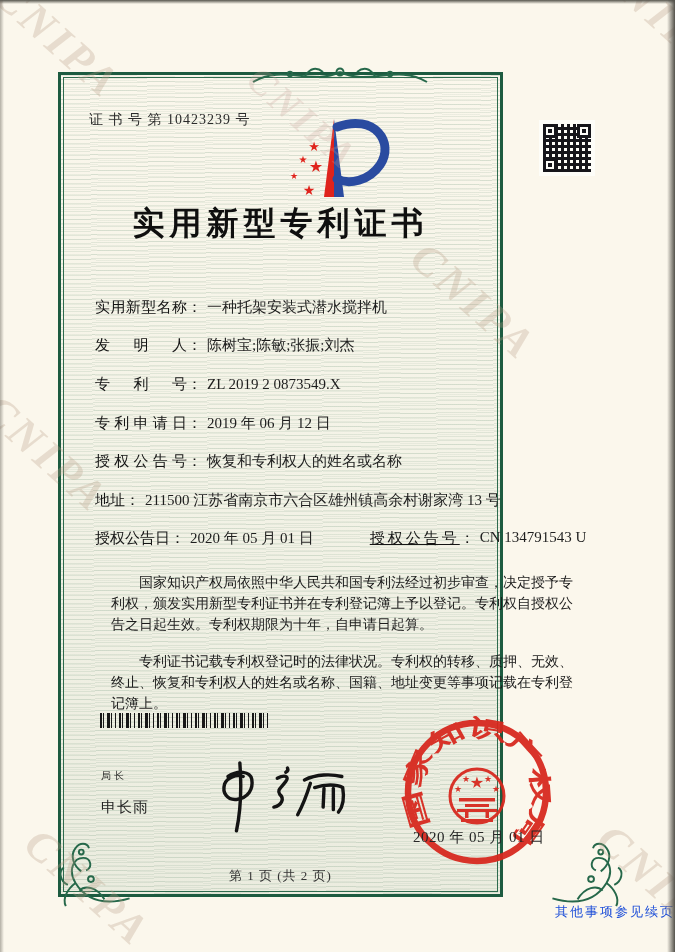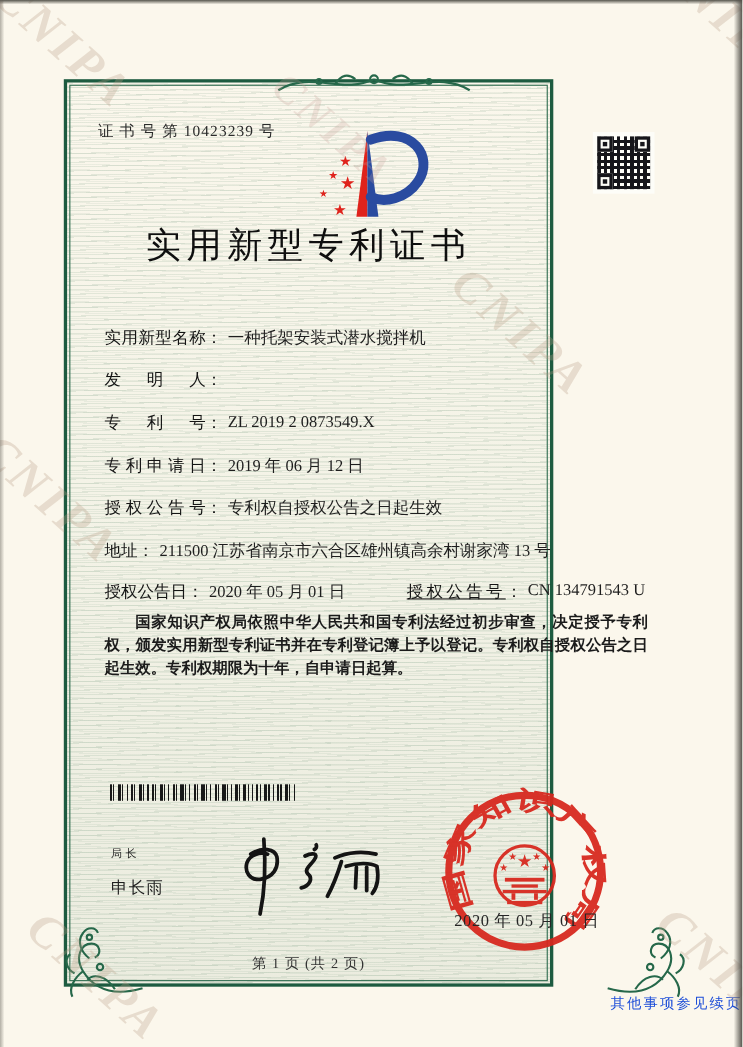--- a/index.html
+++ b/index.html
@@ -29,34 +29,34 @@
 
   .logo{left:222px;top:32px;width:120px;height:92px;}
   .qr{left:478px;top:45px;width:56px;height:56px;background:#fdfdf8;}
   .qr-pattern{position:absolute;inset:4px;
     background:repeating-linear-gradient(90deg,#16161b 0 3px,transparent 3px 6px),
                repeating-linear-gradient(0deg,#16161b 0 3px,transparent 3px 6px);}
   .finder{position:absolute;width:14px;height:14px;border:3px solid #16161b;background:#fdfdf8;}
   .finder::after{content:"";position:absolute;inset:2px;background:#16161b;}
   .finder.tl{left:4px;top:4px}.finder.tr{right:4px;top:4px}.finder.bl{left:4px;bottom:4px}
 
-  .title{left:0;right:0;top:127px;text-align:center;font-size:32px;font-weight:normal;
+  .title{left:0;right:0;top:127px;text-align:center;font-size:32px;font-weight:bold;
          letter-spacing:5px;color:#0f0f0f;}
 
   .rows{left:34px;top:213px;right:22px;}
   .row{height:38.6px;display:flex;align-items:center;font-size:15px;color:#1e1e1e;white-space:nowrap;}
   .lbl{display:inline-block;width:92px;text-align:justify;text-align-last:justify;color:#141414;}
   .colon{color:#141414;}
   .val{margin-left:5px;}
   .grant{display:flex;margin-left:56px;}
   .lbl2{letter-spacing:3px;color:#141414;text-decoration:underline;}
 
   .paras{left:34px;top:481px;width:494px;font-size:14px;line-height:21px;
          text-align:justify;color:#1b1b1b;}
-  .paras p{margin:0;text-indent:2em;font-weight:bold;}
+  .paras p{margin:16px;text-indent:2em;}
 
   .barcode{left:39px;top:638px;width:170px;height:15px;
     background:repeating-linear-gradient(90deg,
       #181818 0 2px,transparent 2px 3px,#181818 3px 4px,transparent 4px 7px,
       #181818 7px 10px,transparent 10px 11px,#181818 11px 12px,transparent 12px 15px,
       #181818 15px 16px,transparent 16px 19px);}
 
   .director-label{left:40px;top:694px;font-size:10px;letter-spacing:3px;color:#1f1f1f;}
   .director-name{left:40px;top:723px;font-size:15px;letter-spacing:1px;color:#1f1f1f;}
   .sig{left:138px;top:676px;width:165px;height:85px;}
@@ -158,55 +158,57 @@
 
     <div class="rows">
       <div class="row">
         <span class="lbl">实用新型名称</span>
           <span class="colon">：</span>
         <span class="val">一种托架安装式潜水搅拌机</span>
       </div>
       <div class="row">
         <span class="lbl">发明人</span>
           <span class="colon">：</span>
+        <span class="val">陈树宝;陈敏;张振;刘杰</span>
       </div>
       <div class="row">
         <span class="lbl">专利号</span>
           <span class="colon">：</span>
         <span class="val">ZL 2019 2 0873549.X</span>
       </div>
       <div class="row">
         <span class="lbl">专利申请日</span>
           <span class="colon">：</span>
         <span class="val">2019 年 06 月 12 日</span>
       </div>
       <div class="row">
         <span class="lbl">授权公告号</span>
           <span class="colon">：</span>
-        <span class="val">专利权自授权公告之日起生效</span>
+        <span class="val">恢复和专利权人的姓名或名称</span>
       </div>
       <div class="row">
         <span class="lbl">地址</span>
           <span class="colon">：</span>
         <span class="val">211500 江苏省南京市六合区雄州镇高余村谢家湾 13 号</span>
       </div>
       <div class="row">
         <span class="lbl">授权公告日</span>
           <span class="colon">：</span>
         <span class="val">2020 年 05 月 01 日</span>
         <span class="grant">
           <span class="lbl2">授权公告号</span>
             <span class="colon">：</span>
           <span class="val">CN 134791543 U</span>
         </span>
       </div>
     </div>
 
     <div class="paras">
       <p>国家知识产权局依照中华人民共和国专利法经过初步审查，决定授予专利权，颁发实用新型专利证书并在专利登记簿上予以登记。专利权自授权公告之日起生效。专利权期限为十年，自申请日起算。</p>
+      <p>专利证书记载专利权登记时的法律状况。专利权的转移、质押、无效、终止、恢复和专利权人的姓名或名称、国籍、地址变更等事项记载在专利登记簿上。</p>
     </div>
 
     <div class="barcode"></div>
 
     <div class="director-label">局长</div>
     <div class="director-name">申长雨</div>
 
     <svg class="sig" viewBox="0 0 170 100">
       <g fill="none" stroke="#141414" stroke-width="4" stroke-linecap="round" stroke-linejoin="round">
         <path d="M22 30 C 34 22 48 24 50 33 C 52 45 46 55 32 57 C 21 58 15 49 18 39 C 21 31 32 27 40 30"></path>

